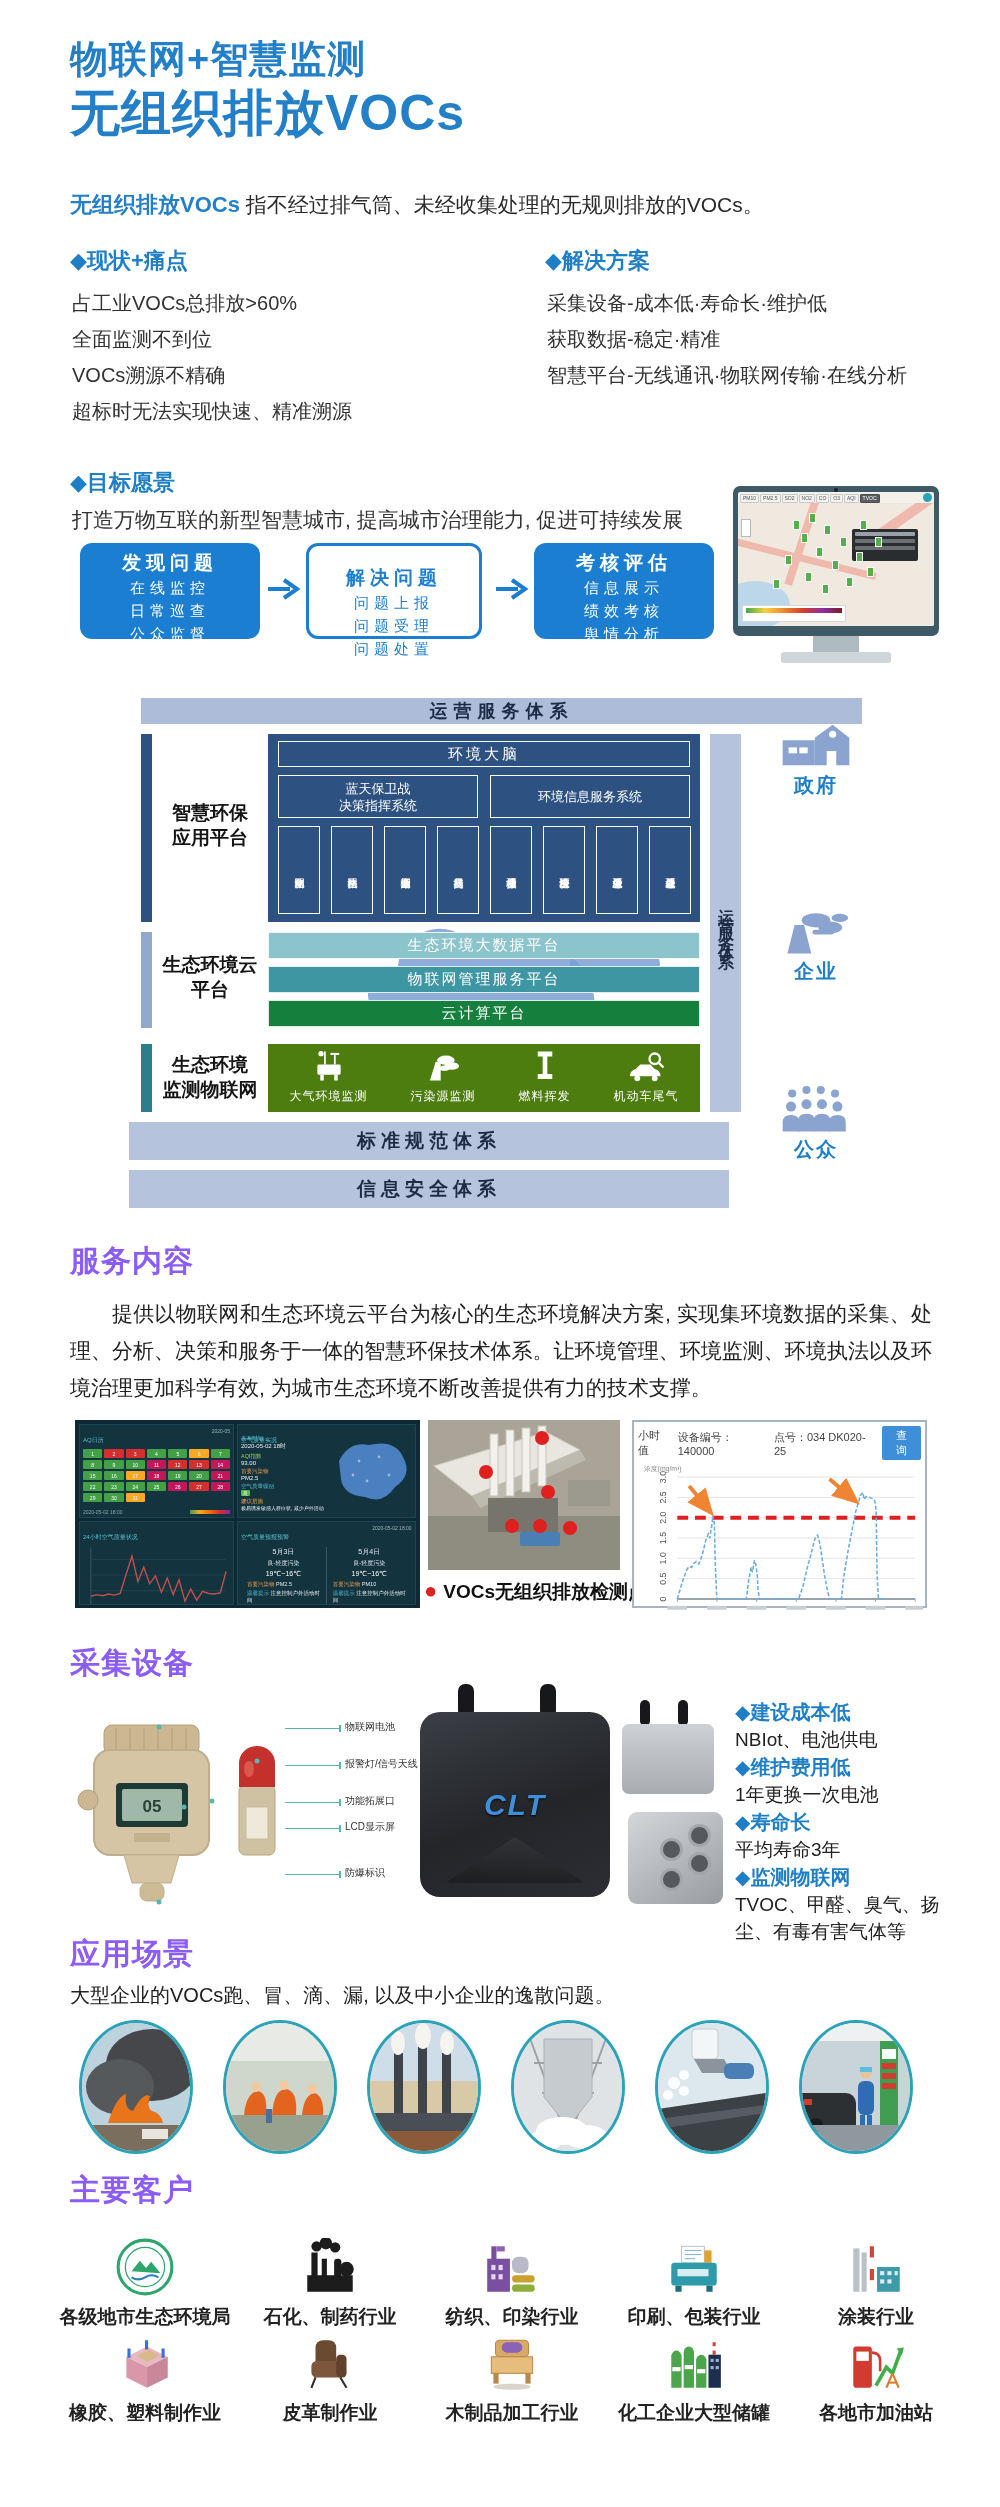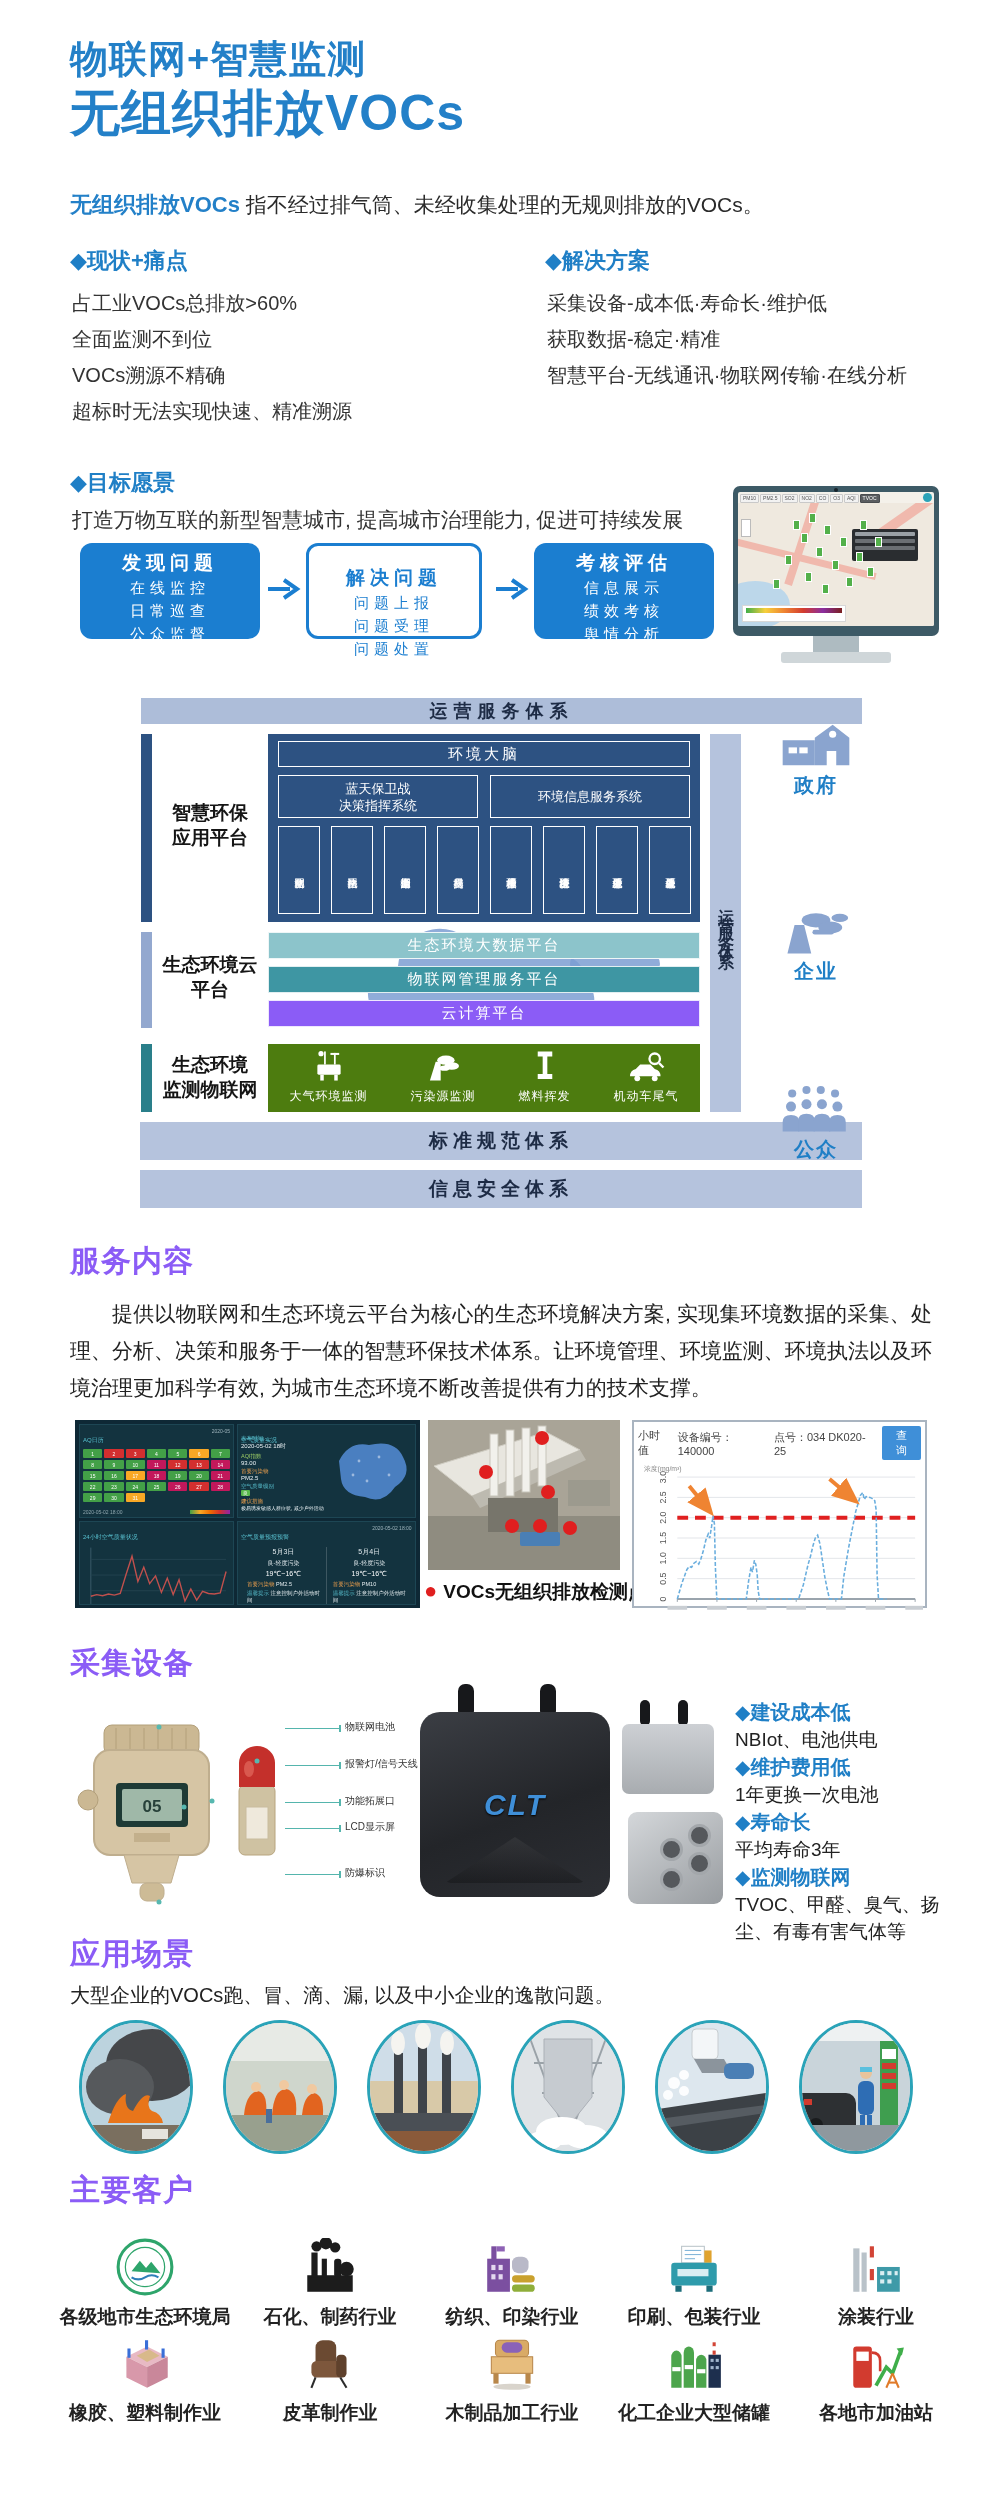--- a/index.html
+++ b/index.html
@@ -56,21 +56,21 @@
   .inner-box{position:absolute;border:1.5px solid #fff;color:#fff;display:flex;align-items:center;justify-content:center;text-align:center;box-sizing:border-box;}
   .pillar{position:absolute;top:92px;height:88px;width:42px;border:1.5px solid #fff;box-sizing:border-box;display:flex;align-items:center;justify-content:center;}
   .vtext{writing-mode:vertical-rl;text-orientation:upright;}
   .pillar span{font-size:10px;color:#fff;line-height:1;letter-spacing:0;}
   .cloud-bar{left:268px;width:432px;height:27px;color:#fff;font-size:15px;display:flex;align-items:center;justify-content:center;
              border:1px solid rgba(255,255,255,.85);box-sizing:border-box;letter-spacing:2px;z-index:2;}
   .cloud-svg{left:330px;top:926px;z-index:1;}
   .teal-panel{left:268px;top:1044px;width:432px;height:68px;background:#4d7c0f;display:flex;align-items:flex-start;justify-content:space-around;padding-top:6px;box-sizing:border-box;}
   .iot-node{text-align:center;color:#fff;}
   .iot-node .lbl{font-size:12px;margin-top:2px;letter-spacing:1px;}
-  .wide-bar{left:140px;width:722px;height:38px;background:#b5c3dd;color:#1d2b45;font-weight:800;font-size:19px;
+  .wide-bar{left:129px;width:600px;height:38px;background:#b5c3dd;color:#1d2b45;font-weight:800;font-size:19px;
             display:flex;align-items:center;justify-content:center;letter-spacing:5px;text-align:right;}
   .side-strip{left:710px;top:734px;width:31px;height:378px;background:#b5c3dd;display:flex;align-items:center;justify-content:center;}
   .side-strip span{writing-mode:vertical-rl;text-orientation:upright;font-size:16px;font-weight:800;color:#1d2b45;letter-spacing:9px;}
   .stake{left:772px;width:88px;text-align:center;}
   .stake-lbl{left:772px;width:88px;text-align:center;font-size:20px;font-weight:800;color:#1f7fc6;letter-spacing:2px;}
 
   
   .dash{left:75px;top:1420px;width:345px;height:188px;background:#0e2835;padding:4px;box-sizing:border-box;
         display:grid;grid-template-columns:46% 53%;grid-template-rows:52% 47%;gap:3px;}
   .panel{background:#13333f;border:1px solid #1d4654;position:relative;overflow:hidden;padding:3px;box-sizing:border-box;}
@@ -279,21 +279,21 @@
         <span class="vtext">公众环境信息服务</span>
       </div>
   </div>
 
   <svg class="abs cloud-svg" width="360" height="112" viewBox="0 0 360 112">
     <path d="M60 95 a30 28 0 0 1 8-55 a42 40 0 0 1 80-14 a36 34 0 0 1 62 6 a30 28 0 0 1 46 24 a26 24 0 0 1-6 39 z" fill="#7d9ed2" opacity="0.85"></path>
     <ellipse cx="285" cy="38" rx="45" ry="22" fill="#7d9ed2" opacity="0.85"></ellipse>
   </svg>
   <div class="abs cloud-bar" style="top:932px;background:#8cc4cb">生态环境大数据平台</div>
   <div class="abs cloud-bar" style="top:966px;background:#3e96a3">物联网管理服务平台</div>
-  <div class="abs cloud-bar" style="top:1000px;background:#8b5cf6">云计算平台</div>
+  <div class="abs cloud-bar" style="top:1000px;background:#15803d">云计算平台</div>
 
   <div class="abs teal-panel">
     <div class="iot-node">
       <svg width="36" height="32" viewBox="0 0 24 22">
         <g fill="#fff">
             <rect x="4" y="10" width="16" height="7" rx="1"></rect>
             <rect x="6" y="17" width="2.4" height="4"></rect>
             <rect x="15.6" y="17" width="2.4" height="4"></rect>
         <rect x="8.6" y="1" width="1.2" height="9"></rect>
             <circle cx="6.5" cy="2.5" r="1.8"></circle>

